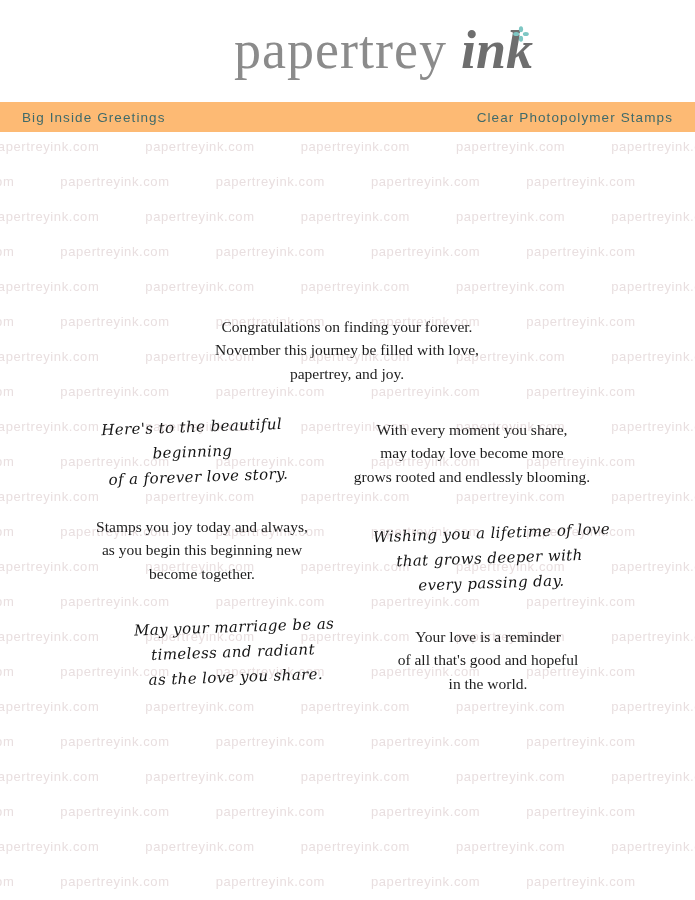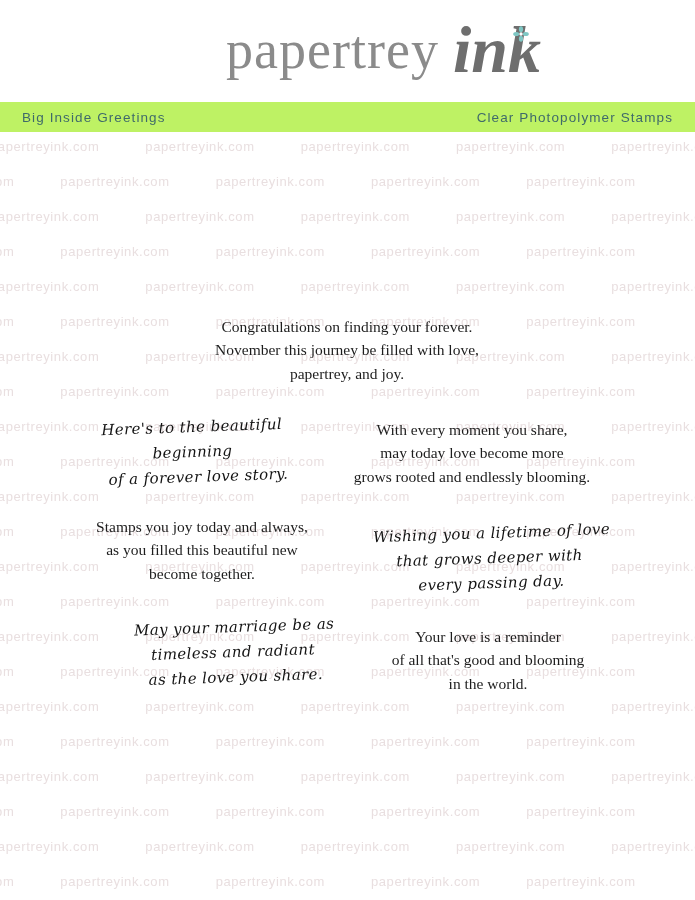--- a/index.html
+++ b/index.html
@@ -27,42 +27,42 @@
   }
   .brand-word {
     font-family: "Liberation Serif", serif;
     font-size: 54px;
     letter-spacing: 1px;
     color: #8b8b8b;
     font-weight: 400;
   }
   .brand-ink {
     font-family: "Liberation Serif", serif;
-    font-size: 66px;
+    font-size: 54px;
     font-style: italic;
     font-weight: 700;
     color: #6e6e6e;
     margin-left: 14px;
   }
   .brand-flower {
     position: absolute;
     top: 26px;
     left: 477px;
     width: 16px;
     height: 16px;
   }
 
   
   .titlebar {
     position: absolute;
     top: 102px;
     left: 0;
     width: 695px;
     height: 30px;
-    background: #bef264;
+    background: #fdba74;
     display: flex;
     align-items: center;
   }
   .titlebar-left {
     position: absolute;
     left: 22px;
     font-size: 13.5px;
     letter-spacing: 1.1px;
     color: #3f6a6a;
     font-family: "Liberation Sans", sans-serif;
@@ -205,34 +205,34 @@
   </div>
 
   <div class="stamp serif" id="s3">
     <span class="ln">With every moment you share,</span>
     <span class="ln">may today love become more</span>
     <span class="ln">grows rooted and endlessly blooming.</span>
   </div>
 
   <div class="stamp serif" id="s4">
     <span class="ln">Stamps you joy today and always,</span>
-    <span class="ln">as you filled this beautiful new</span>
+    <span class="ln">as you begin this beginning new</span>
     <span class="ln">become together.</span>
   </div>
 
   <div class="stamp script" id="s5">
     <span class="ln">Wishing you a lifetime of love</span>
     <span class="ln">that grows deeper with</span>
     <span class="ln">every passing day.</span>
   </div>
 
   <div class="stamp script" id="s6">
     <span class="ln">May your marriage be as</span>
     <span class="ln">timeless and radiant</span>
     <span class="ln">as the love you share.</span>
   </div>
 
   <div class="stamp serif" id="s7">
     <span class="ln">Your love is a reminder</span>
-    <span class="ln">of all that's good and blooming</span>
+    <span class="ln">of all that's good and hopeful</span>
     <span class="ln">in the world.</span>
   </div>
 </div>
 
 </body></html>

